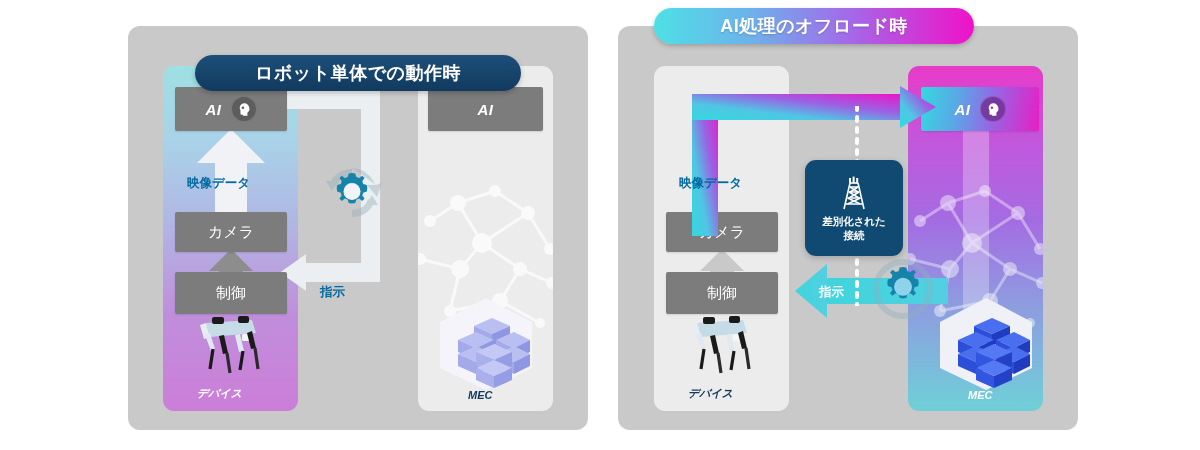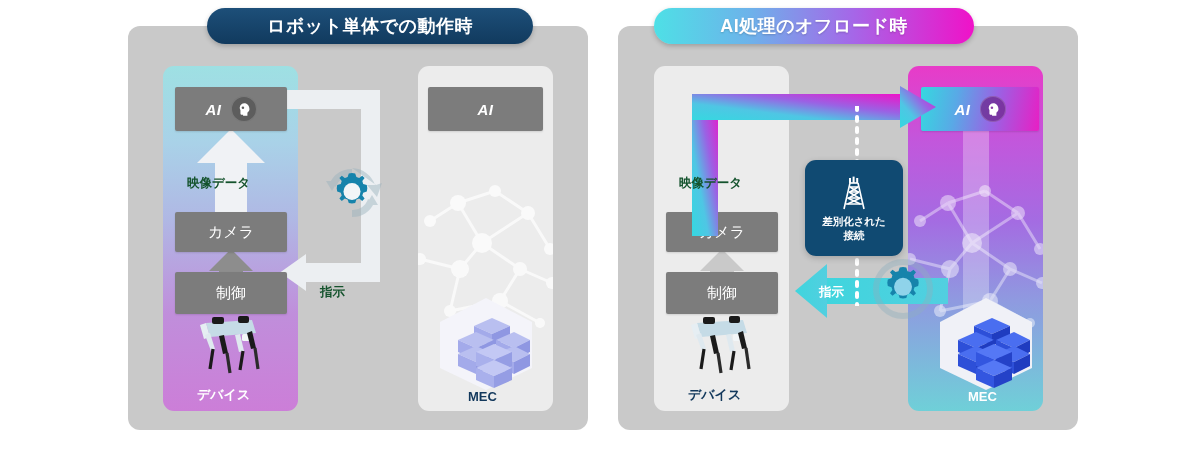--- a/index.html
+++ b/index.html
@@ -28,22 +28,23 @@
     border-radius: 18px;
     display: flex; align-items: center; justify-content: center;
     color: #ffffff;
     font-size: 18px; font-weight: bold;
     letter-spacing: 0.5px;
     box-shadow: 0 2px 5px rgba(0,0,0,0.22);
     z-index: 40;
     white-space: nowrap;
   }
   #title-left {
-    left: 207px; width: 326px;
+    left: 195px; width: 326px;
     background: linear-gradient(180deg,#1d4f79 0%, #113a5e 100%);
+    margin-top: 47px;
   }
   #title-right {
     left: 654px; width: 320px;
     background: linear-gradient(90deg,#4ee0e6 0%, #6db2ea 30%, #a567e8 62%, #f012c8 100%);
     text-shadow: 0 1px 2px rgba(0,0,0,.18);
   }
 
   
   .column {
     position: absolute;
@@ -94,33 +95,34 @@
 
   
   .white-arrow-up {
     position: absolute; z-index: 8;
   }
   .elbow { position: absolute; z-index: 7; }
 
   .lbl {
     position: absolute;
     font-size: 12.5px;
-    color: #14532d;
+    color: #0369a1;
     z-index: 20;
     white-space: nowrap;
     font-weight: bold;
   }
   .lbl-white { color: #ffffff; }
   .col-caption {
     position: absolute;
-    font-size: 13px;
+    font-size: 11px;
     font-weight: bold;
     color: #ffffff;
     z-index: 20;
     white-space: nowrap;
+    font-style: italic;
   }
   .col-caption.dark { color: #12385c; }
 
   
   .gear-wrap { position: absolute; z-index: 25; }
 
   
   .tower-card {
     position: absolute;
     background: #104a72;

